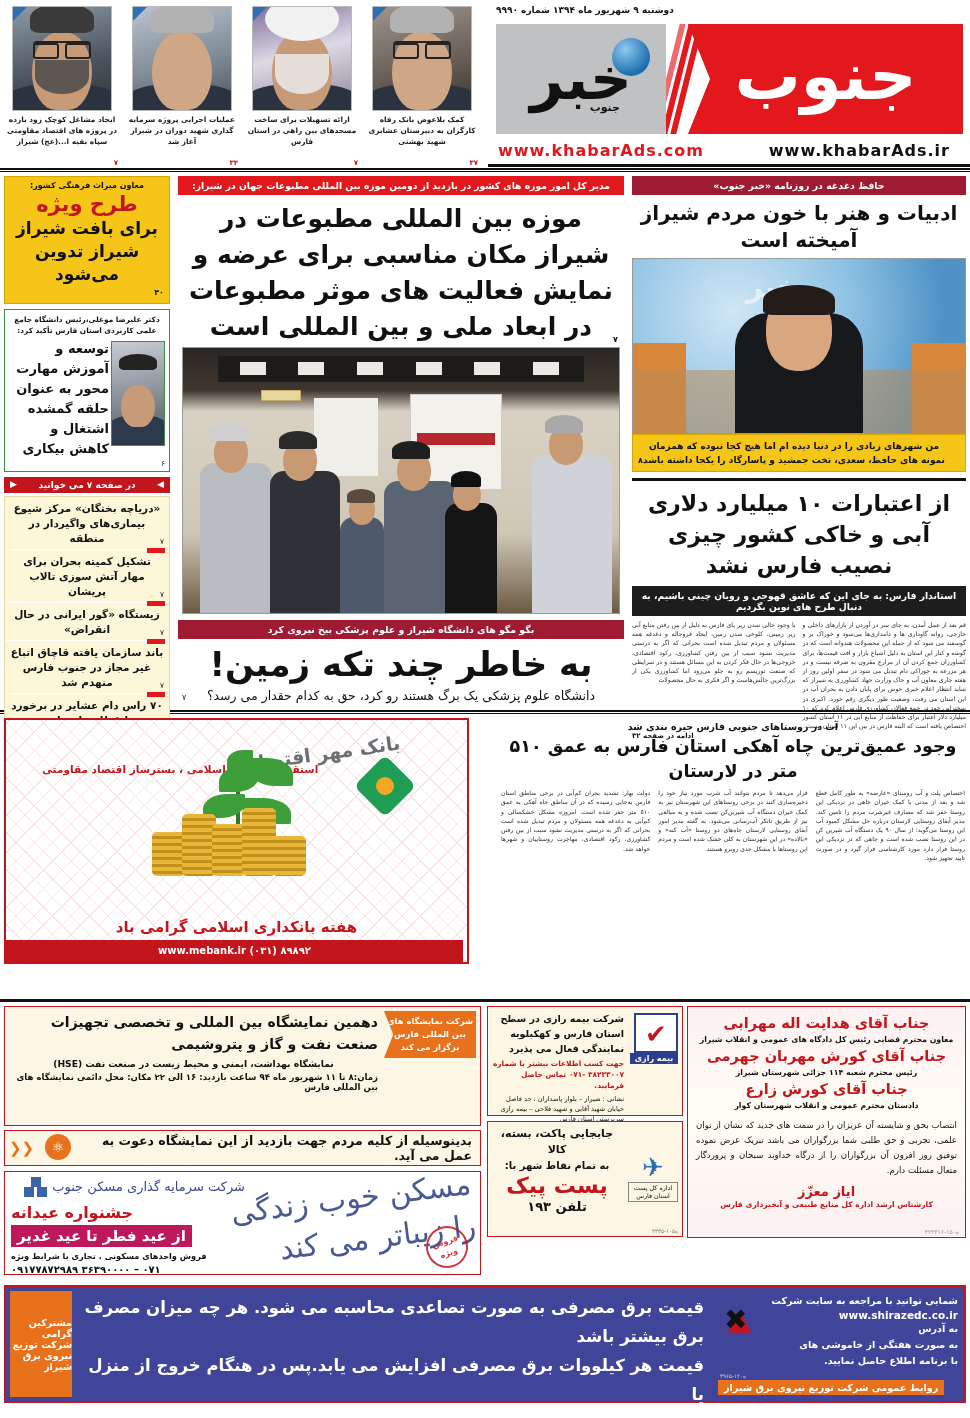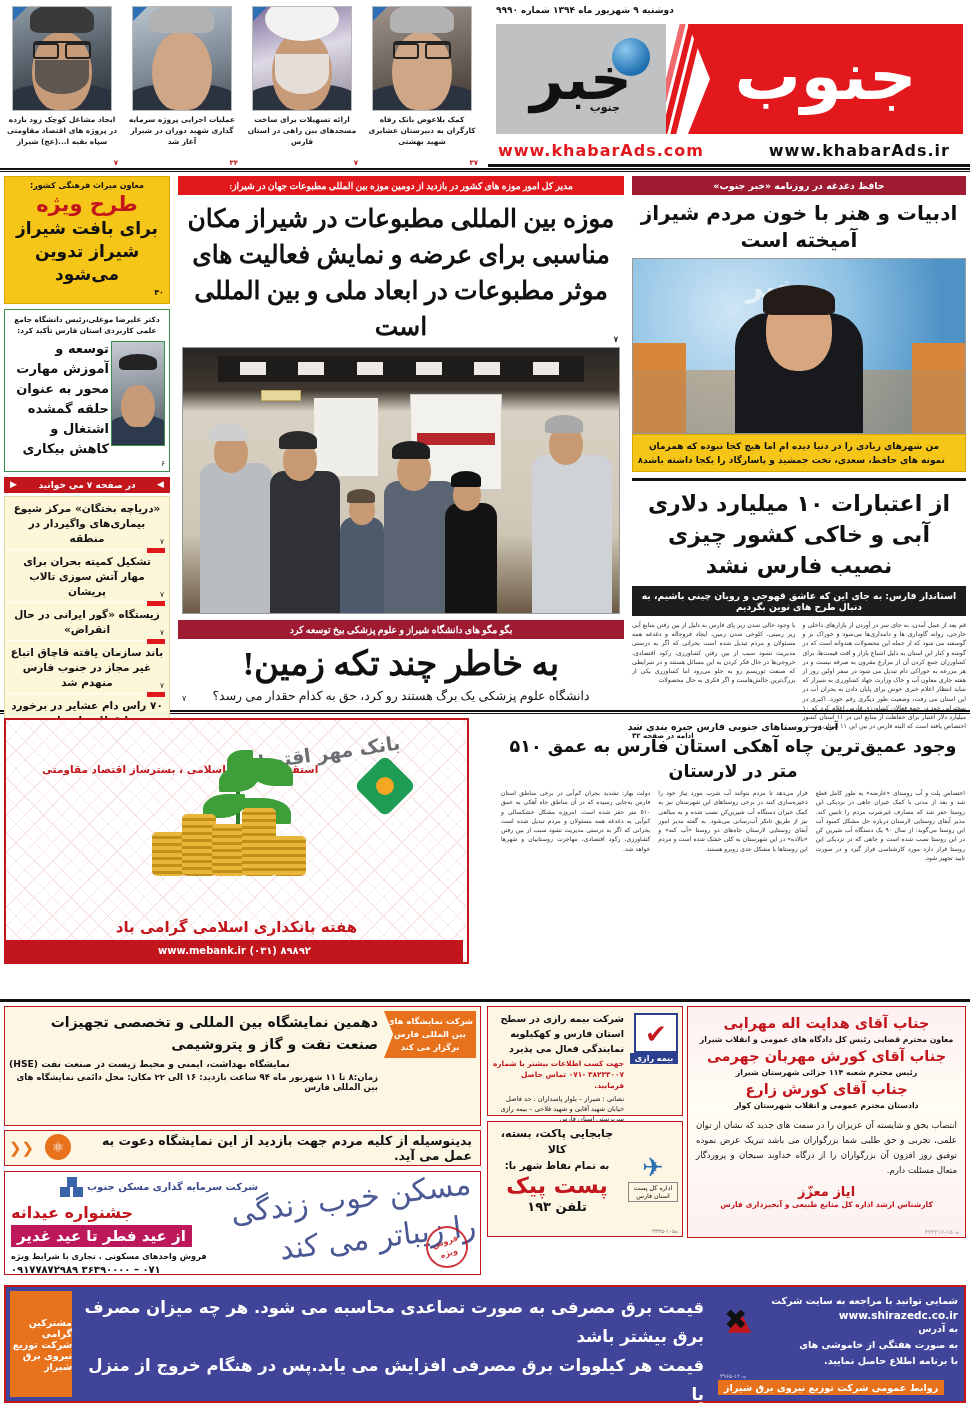--- a/index.html
+++ b/index.html
@@ -111,21 +111,21 @@
   .redbar:after{ content:"\25B6"; position:absolute; left:6px; top:2px; font-size:9px; }
 
   .itemlist { background:#fdf6d9; border:1px solid #e2d9a8; margin-top:3px; }
   .li { padding:4px 5px 3px; position:relative; border-bottom:1px solid #fff; }
   .li .t { font-size:10.5px; line-height:15px; color:#111; text-align:center; font-weight:600; }
   .li .p { font-size:7.5px; color:#111; position:absolute; right:5px; bottom:3px; }
   .li .tick{ position:absolute; right:4px; bottom:-4px; width:18px; height:5px; background:#e2181c; }
   .blackbar{ height:9px; background:#111; margin-top:3px; }
 
   
-  .colCenter { width:452px; padding:4px 3px 0 3px;font-family:Liberation Serif, serif; }
+  .colCenter { width:452px; padding:4px 3px 0 3px; }
   .kickerbar { background:#e2181c; color:#fff; font-size:9.2px; font-weight:bold;
                text-align:center; padding:4px 6px; }
   .mainhead { font-size:25px; font-weight:bold; line-height:36px; color:#111;
               text-align:center; padding:6px 2px 2px; }
   .mainphoto-wrap{ position:relative; padding:0 4px; }
   .mainphoto{ width:100%; height:267px; border:1px solid #999;
     background:linear-gradient(180deg,#2a2623 0%, #40382f 16%, #d9d2c4 24%, #cfc7b6 70%, #6b5a44 100%);
     position:relative; overflow:hidden;}
   .mp-people{ position:absolute; bottom:0; left:0; right:0; height:170px; }
   .mp-p{ position:absolute; bottom:0; border-radius:14px 14px 0 0; }
@@ -208,36 +208,36 @@
 
   
   .hr3 { width:970px; height:3px; border-top:1px solid #111; border-bottom:2px solid #111; }
   .adsrow { display:flex; flex-direction:row; width:970px; height:280px; }
   .adsLeft{ width:485px; padding:4px; }
   .expo { border:1px solid #c3161c; background:#fdf6e4; padding:4px; position:relative; height:120px;}
   .expo .orgbox{ position:absolute; right:4px; top:4px; width:92px; background:#e8721c; color:#fff;
         font-size:8.4px; font-weight:bold; text-align:center; line-height:13px; padding:4px 2px;
         clip-path: polygon(0 0,100% 0,100% 100%,0 100%, 10% 50%);}
   .expo .t1{ margin-right:98px; font-size:14px; font-weight:bold; color:#111; text-align:right; line-height:22px;}
-  .expo .t2{ margin-right:98px; font-size:9.2px; font-weight:bold; color:#111; text-align:left; margin-top:3px;}
+  .expo .t2{ margin-right:98px; font-size:9.2px; font-weight:bold; color:#111; text-align:center; margin-top:3px;}
   .expo .t3{ margin-right:98px; font-size:8.6px; font-weight:bold; color:#111; text-align:right; margin-top:3px;}
   .expo2 { border:1px solid #c3161c; background:#fdf6e4; margin-top:4px; height:36px; position:relative;
            display:flex; align-items:center; }
   .expo2 .inv{ flex:1; font-size:12.5px; font-weight:bold; color:#111; text-align:right; padding-right:8px;}
   .expo2 .badge{ width:64px; height:28px; margin-left:4px; position:relative;}
   .expo2 .badge .circ{ position:absolute; right:2px; top:0; width:26px;height:26px;border-radius:50%;
         background:#e8721c; color:#fff; font-size:14px; text-align:center; line-height:26px; font-weight:bold;}
   .expo2 .badge .wv{ position:absolute; left:0; top:5px; font-size:15px; color:#e8721c; font-weight:bold;}
 
   .maskan{ border:1px solid #c3161c; margin-top:5px; height:104px; position:relative; background:#fff; overflow:hidden;}
   .maskan .calig{ position:absolute; right:6px; top:6px; bottom:6px; left:46%;
         font-size:30px; color:#3b4a8c; font-family:"DejaVu Serif","Liberation Serif",serif;
         transform:rotate(-7deg); line-height:42px; opacity:.92; text-align:right; overflow:hidden;}
   .maskan .rt{ position:absolute; left:6px; top:5px; width:52%; text-align:left;}
-  .maskan .rt .co{ font-size:10px; color:#3b4a8c; font-weight:bold; direction:rtl; text-align:right;}
+  .maskan .rt .co{ font-size:13px; color:#3b4a8c; font-weight:normal; direction:rtl; text-align:center;}
   .maskan .rt .cubes{ display:inline-block; width:24px;height:20px; position:relative; vertical-align:middle;}
   .maskan .rt .cubes i{ position:absolute; width:10px;height:10px; background:#3b63a8;}
   .maskan .rt .f1{ font-size:16px; font-weight:bold; color:#c3161c; margin-top:6px; direction:rtl; text-align:left;}
   .maskan .rt .f2{ background:#be185d; color:#fff; font-size:15px; font-weight:bold; padding:2px 6px;
         margin-top:3px; display:inline-block; direction:rtl;}
   .maskan .rt .f3{ font-size:8.2px; color:#111; margin-top:4px; font-weight:bold; direction:rtl; text-align:left;}
   .maskan .rt .f4{ font-size:10px; color:#111; margin-top:3px; font-weight:bold; direction:ltr; text-align:left;}
   .maskan .stamp{ position:absolute; right:12px; bottom:6px; width:42px;height:42px;border:2px solid #c3161c;
         border-radius:50%; color:#c3161c; font-size:8px; font-weight:bold; text-align:center;
         line-height:12px; padding-top:8px; transform:rotate(-18deg); opacity:.85;}
@@ -436,21 +436,21 @@
             <span class="mp-p" style="left:60%;width:52px;height:110px;background:#141414;"></span>
             <span class="mp-head" style="left:62%;bottom:102px;width:28px;height:32px;"></span>
             <span class="mp-hair" style="left:61.5%;bottom:126px;width:30px;height:16px;background:#111;"></span>
             <span class="mp-p" style="left:80%;width:80px;height:158px;background:#cfd2d6;"></span>
             <span class="mp-head" style="left:84%;bottom:148px;"></span>
             <span class="mp-hair" style="left:83%;bottom:180px;background:#a9a9a9;"></span>
           </div>
         </div>
       </div>
 
-      <div class="kickerbar2">بگو مگو های دانشگاه شیراز و علوم پزشکی بیخ توسعه کرد</div>
+      <div class="kickerbar2">بگو مگو های دانشگاه شیراز و علوم پزشکی بیخ نیروی کرد</div>
       <div class="bighead2">به خاطر چند تکه زمین!</div>
       <div class="subline2">
         <span>دانشگاه علوم پزشکی یک برگ هستند رو کرد، حق به کدام حقدار می رسد؟</span>
         <span class="pg">۷</span>
       </div>
     </div>
 
     <div class="colLeft">
       <div class="yellowbox">
         <div class="kicker">معاون میراث فرهنگی کشور:</div>

